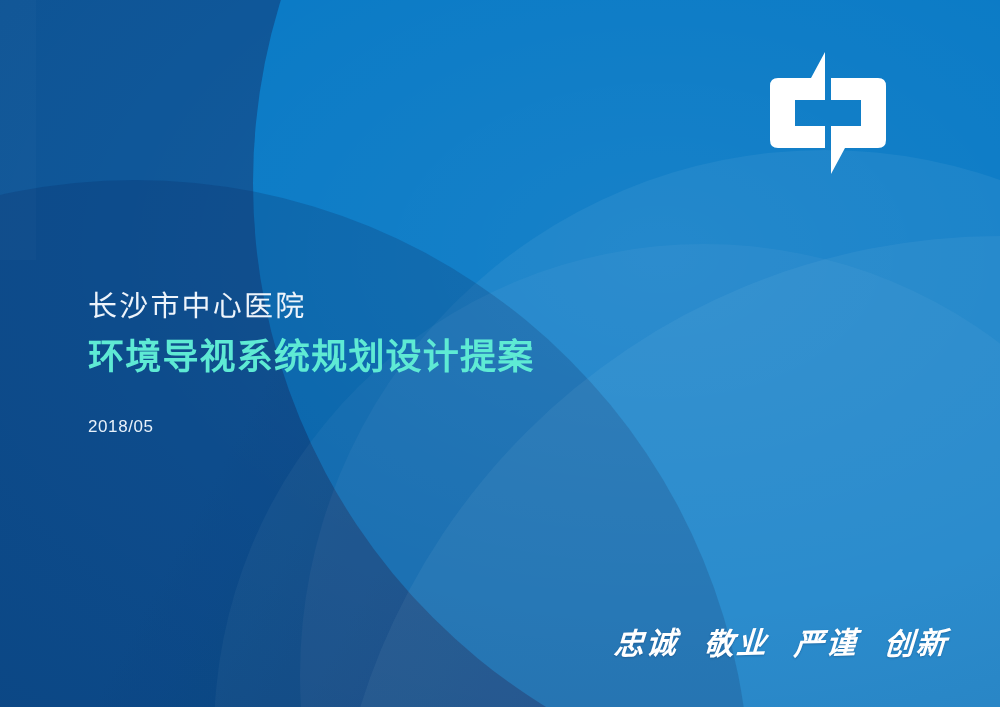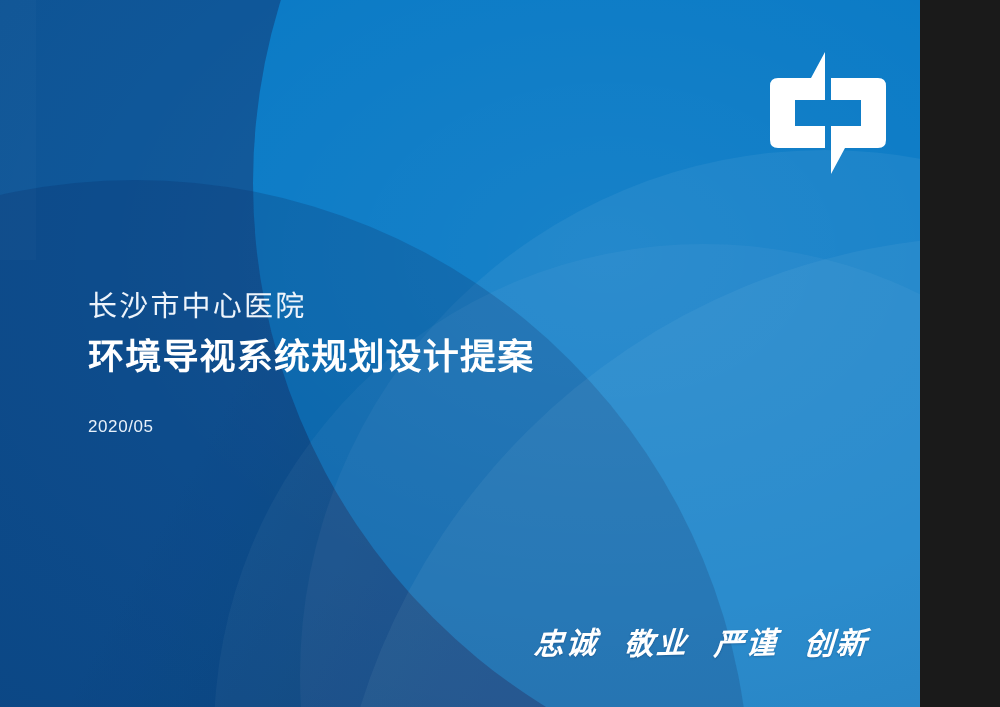--- a/index.html
+++ b/index.html
@@ -7,21 +7,21 @@
     margin: 0;
     padding: 0;
     background: #1a1a1a;
   }
   body {
     font-family: "Liberation Sans", "DejaVu Sans", sans-serif;
   }
 
   #slide {
     position: relative;
-    width: 920px;
+    width: 1000px;
     height: 707px;
     overflow: hidden;
     background: #1463aa;
   }
 
   
   .bg-layer {
     position: absolute;
     inset: 0;
     overflow: hidden;
@@ -150,21 +150,21 @@
     color: #eef4fb;
     line-height: 1.25;
     margin: 0 0 11px 0;
     white-space: nowrap;
   }
 
   .main-title {
     font-size: 36px;
     font-weight: 700;
     letter-spacing: 1.2px;
-    color: #ffffff;
+    color: #5eead4;
     line-height: 1.22;
     margin: 2px 0 3px 0;
     white-space: nowrap;
   }
 
   .sub-title {
     font-size: 16.5px;
     font-weight: 300;
     letter-spacing: 1.35px;
     color: #cfe0f2;
@@ -248,21 +248,21 @@
         L 69 26
         L 116 26
         Q 124 26 124 34
         Z"></path>
     </svg>
   </div>
 
   <div class="text-block">
     <p class="org-name">长沙市中心医院</p>
     <h1 class="main-title">环境导视系统规划设计提案</h1>
-    <p class="date">2020/05</p>
+    <p class="date">2018/05</p>
   </div>
 
   <div class="motto">
     <span class="motto-word">忠诚</span>
     <span class="motto-word">敬业</span>
     <span class="motto-word">严谨</span>
     <span class="motto-word">创新</span>
   </div>
 
 </div>

